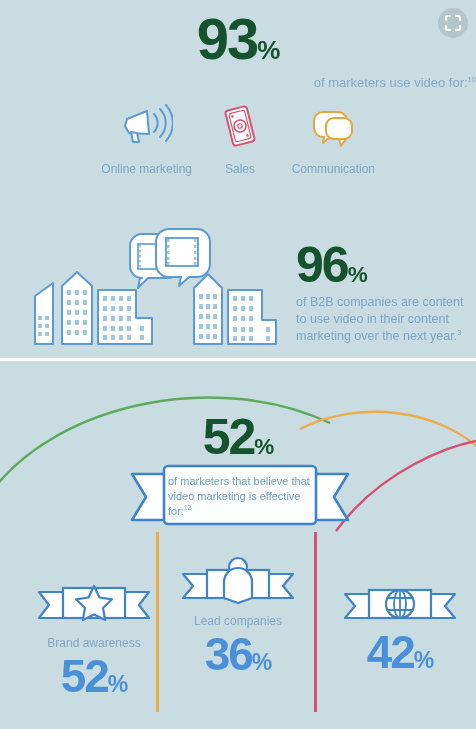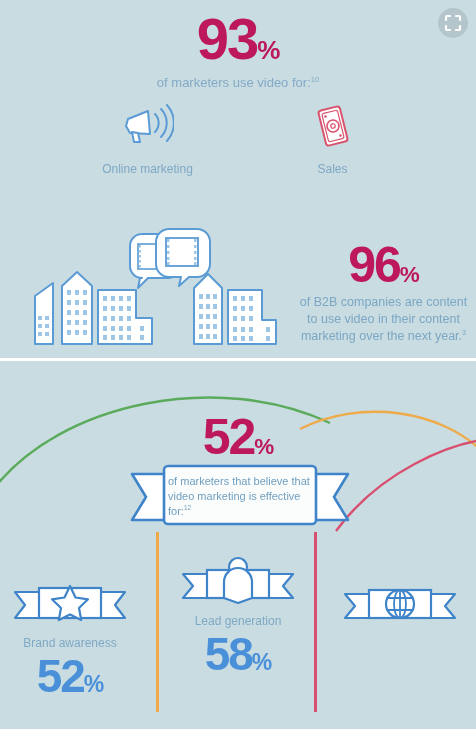--- a/index.html
+++ b/index.html
@@ -43,21 +43,21 @@
     border-radius: 50%;
     background: #b4c6cb;
     display: flex;
     align-items: center;
     justify-content: center;
     cursor: pointer;
   }
 
   
   .bignum {
-    color: #be185d;
+    color: #14532d;
     font-weight: bold;
     letter-spacing: -2px;
     line-height: 1;
   }
   .pct {
     font-size: 0.45em;
     font-weight: bold;
     letter-spacing: -1px;
   }
   .body-text {
@@ -74,20 +74,21 @@
     position: absolute;
     top: 10px; left: 0;
     width: 476px;
     text-align: center;
   }
   #stat-93 .bignum { font-size: 58px; }
   #stat-93 .sub {
     margin-top: 6px;
     font-size: 13px;
     color: #83aac6;
+    text-align: right;
   }
 
   
   #icon-row {
     position: absolute;
     top: 100px; left: 100px;
     width: 280px;
     display: flex;
     justify-content: space-between;
     align-items: flex-start;
@@ -109,21 +110,20 @@
   
   #city-art {
     position: absolute;
     left: 22px; top: 228px;
     width: 260px; height: 120px;
   }
   #stat-96 {
     position: absolute;
     left: 296px; top: 240px;
     width: 175px;
-    text-align: center;
   }
   #stat-96 .bignum { font-size: 50px; }
   #stat-96 .sub {
     margin-top: 4px;
     font-size: 12.5px;
   }
 
   
   #arcs { position: absolute; left: 0; top: 361px; width: 476px; height: 368px; pointer-events:none; }
   #stat-52-main {
@@ -164,21 +164,21 @@
   .badge-num {
     color: #4a90d9;
     font-weight: bold;
     font-size: 46px;
     letter-spacing: -2px;
     line-height: 1.05;
     margin-top: 2px;
   }
   .badge-num .pct { font-size: 0.5em; }
 
-  #badge-brand  { left: 0;   top: 578px; width: 140px; }
+  #badge-brand  { left: 24px;   top: 578px; width: 140px; }
   #badge-lead   { left: 168px; top: 556px; width: 140px; }
   #badge-online { left: 330px; top: 578px; width: 140px; }
 </style>
 </head>
 <body>
 
 <div class="page">
 
   <div class="section" id="section-top"></div>
   <div id="divider"></div>
@@ -222,20 +222,30 @@
             <circle cx="20" cy="23" r="6" fill="none" stroke="#d9536f" stroke-width="1.6"></circle>
             <circle cx="20" cy="23" r="2.2" fill="none" stroke="#d9536f" stroke-width="1.2"></circle>
             <circle cx="15" cy="12" r="1.3" fill="#d9536f"></circle>
             <circle cx="25" cy="34" r="1.3" fill="#d9536f"></circle>
           </g>
         </svg>
       </div>
       <div class="icon-label">Sales</div>
     </div>
 
+    <div class="icon-cell">
+      <div class="icon-art">
+        <svg width="56" height="44" viewBox="0 0 56 44">
+          <path d="M33 8 a9 9 0 0 1 9 9 v7 a9 9 0 0 1 -9 9 h-8 l-7 6 1 -6 h-1 a9 9 0 0 1 -9 -9 v-7 a9 9 0 0 1 9 -9 z" fill="#ffffff" stroke="#e0a93b" stroke-width="2" stroke-linejoin="round"></path>
+          <path d="M47 14 a8 8 0 0 1 8 8 v5 a8 8 0 0 1 -8 8 h-10 a8 8 0 0 1 -8 -8 v-5 a8 8 0 0 1 8 -8 z" transform="translate(-8,0)" fill="#ffffff" stroke="#e0a93b" stroke-width="2" stroke-linejoin="round"></path>
+          <path d="M34 35 l2 7 5 -7 z" fill="#ffffff" stroke="#e0a93b" stroke-width="2" stroke-linejoin="round"></path>
+        </svg>
+      </div>
+      <div class="icon-label">Communication</div>
+    </div>
 
   </div>
 
   <div id="city-art">
     <svg width="260" height="120" viewBox="0 0 260 120">
 
       <path d="M13 68 L31 55 L31 116 L13 116 Z" fill="#ffffff" stroke="#5b9bd5" stroke-width="2" stroke-linejoin="round"></path>
       <g fill="#9ec7e6">
         <rect x="16" y="88" width="4" height="4"></rect>
           <rect x="23" y="88" width="4" height="4"></rect>
@@ -402,30 +412,31 @@
   <div class="badge-cell" id="badge-lead">
     <div class="badge-art">
       <svg width="116" height="48" viewBox="0 0 116 48">
         <path d="M3 18 L30 18 L30 42 L3 42 L13 30 Z" fill="#ffffff" stroke="#3f84c9" stroke-width="2.2" stroke-linejoin="round"></path>
         <path d="M113 18 L86 18 L86 42 L113 42 L103 30 Z" fill="#ffffff" stroke="#3f84c9" stroke-width="2.2" stroke-linejoin="round"></path>
         <rect x="27" y="14" width="62" height="28" fill="#ffffff" stroke="#3f84c9" stroke-width="2.2"></rect>
         <circle cx="58" cy="11" r="9" fill="#ffffff" stroke="#3f84c9" stroke-width="2.2"></circle>
         <path d="M44 42 L44 26 a14 14 0 0 1 28 0 L72 42 L58 47 Z" fill="#ffffff" stroke="#3f84c9" stroke-width="2.2" stroke-linejoin="round"></path>
       </svg>
     </div>
-    <div class="badge-label">Lead generation</div>
-    <div class="badge-num"><span>58</span><span class="pct">%</span></div>
+    <div class="badge-label">Lead companies</div>
+    <div class="badge-num"><span>36</span><span class="pct">%</span></div>
   </div>
 
   <div class="badge-cell" id="badge-online">
     <div class="badge-art">
       <svg width="116" height="42" viewBox="0 0 116 42">
         <path d="M3 10 L30 10 L30 34 L3 34 L13 22 Z" fill="#ffffff" stroke="#3f84c9" stroke-width="2.2" stroke-linejoin="round"></path>
         <path d="M113 10 L86 10 L86 34 L113 34 L103 22 Z" fill="#ffffff" stroke="#3f84c9" stroke-width="2.2" stroke-linejoin="round"></path>
         <rect x="27" y="6" width="62" height="28" fill="#ffffff" stroke="#3f84c9" stroke-width="2.2"></rect>
         <circle cx="58" cy="20" r="14" fill="#ffffff" stroke="#3f84c9" stroke-width="2.2"></circle>
         <ellipse cx="58" cy="20" rx="6" ry="14" fill="none" stroke="#3f84c9" stroke-width="1.8"></ellipse>
         <path d="M44.5 14 H71.5 M44.5 26 H71.5 M58 6 V34" fill="none" stroke="#3f84c9" stroke-width="1.8"></path>
       </svg>
     </div>
+    <div class="badge-num"><span>42</span><span class="pct">%</span></div>
   </div>
 
 </div>
 
 </body></html>

